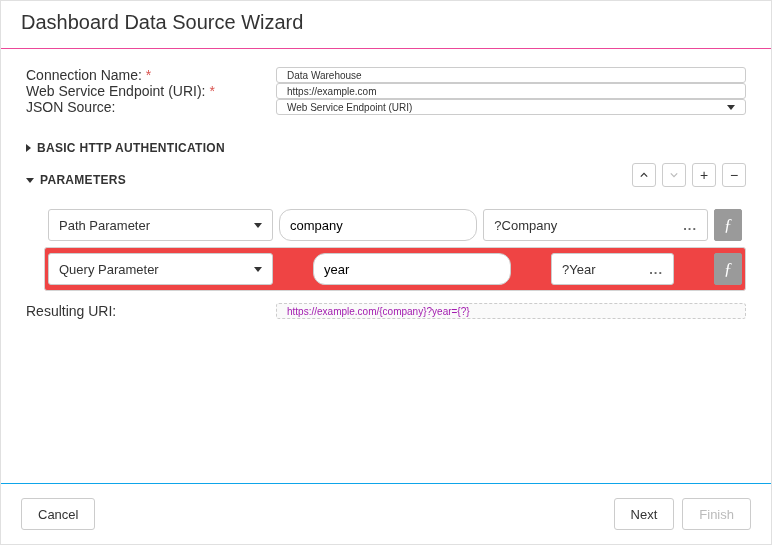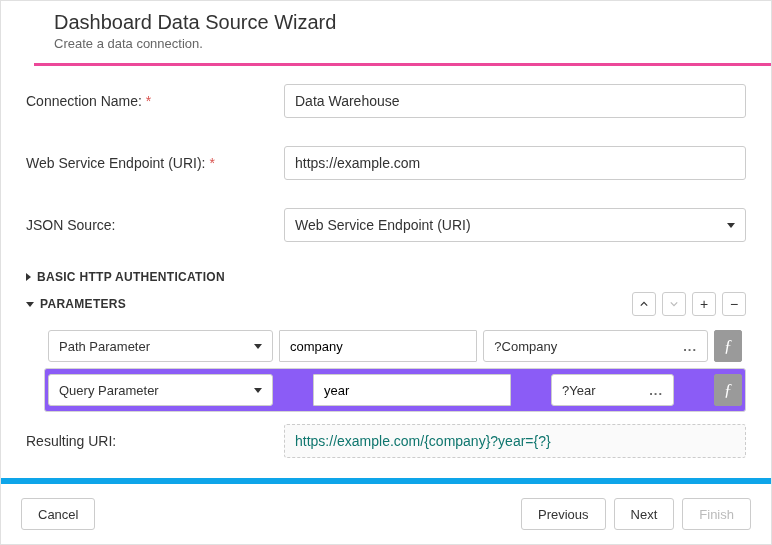--- a/index.html
+++ b/index.html
@@ -14,59 +14,57 @@
     }
     .wizard {
       width: 100%;
       height: 100%;
       display: flex;
       flex-direction: column;
       border: 1px solid #e0e0e0;
     }
     .header {
       padding: 10px 20px 12px 20px;
-      border-bottom: 3px solid #ec4899;
-      margin-left: 33px;
+      border-bottom: 1px solid #ec4899;
     }
     .title {
       font-size: 20px;
       font-weight: 400;
       color: #333;
       margin-bottom: 2px;
     }
     .subtitle {
       font-size: 13px;
       color: #666;
     }
     .body {
       flex: 1;
       padding: 18px 25px 10px 25px;
       overflow-y: auto;
     }
     .form-row {
       display: flex;
-      align-items: center;
-      margin-bottom: 28px;
-      gap: 8px;
+      align-items: flex-start;
+      margin-bottom: 0;
     }
     .form-label {
       width: 250px;
       color: #333;
       font-size: 14px;
     }
     .required {
       color: #d9534f;
     }
     .form-input, .form-select, .readonly-box {
       flex: 1;
-      height: 34px;
+      height: 16px;
       padding: 6px 10px;
       border: 1px solid #ccc;
       border-radius: 3px;
-      font-size: 14px;
+      font-size: 10px;
       color: #333;
       background: #fff;
     }
     .form-select {
       display: flex;
       align-items: center;
       justify-content: space-between;
       cursor: pointer;
     }
     .caret-down {
@@ -95,23 +93,23 @@
       border-left: 5px solid #333;
     }
     .tri-down {
       width: 0; height: 0;
       border-left: 4px solid transparent;
       border-right: 4px solid transparent;
       border-top: 5px solid #333;
     }
     .params-header {
       display: flex;
-      align-items: center;
-      justify-content: space-between;
-      margin: 8px 0 8px 0;
+      align-items: flex-end;
+      justify-content: space-between;
+      margin: 8px 0 16px 0;
       gap: 25px;
     }
     .params-controls {
       display: flex;
       gap: 6px;
     }
     .mini-btn {
       width: 24px;
       height: 24px;
       border: 1px solid #ccc;
@@ -131,21 +129,21 @@
     .mini-btn svg { display: block; }
     .param-rows { margin-left: 18px; margin-bottom: 12px; }
     .param-row {
       display: flex;
       align-items: center;
       gap: 6px;
       padding: 6px 4px;
       border-radius: 3px;
     }
     .param-row.active {
-      background: #8b5cf6;
+      background: #ef4444;
       border: 1px solid #d4d4d4;
       padding: 5px 3px;
       gap: 40px;
     }
     .param-type {
       width: 225px;
       height: 32px;
       border: 1px solid #ccc;
       border-radius: 3px;
       background: #fff;
@@ -153,21 +151,21 @@
       align-items: center;
       justify-content: space-between;
       padding: 4px 10px;
       font-size: 13px;
       cursor: pointer;
     }
     .param-name {
       flex: 1;
       height: 32px;
       border: 1px solid #ccc;
-      border-radius: 1px;
+      border-radius: 12px;
       padding: 0 10px;
       font-size: 13px;
       background: #fff;
     }
     .param-value {
       flex: 1.15;
       height: 32px;
       border: 1px solid #ccc;
       border-radius: 3px;
       padding: 7px 10px;
@@ -193,27 +191,27 @@
       align-items: center;
       justify-content: center;
       color: #fff;
       font-family: serif;
       font-style: italic;
       font-size: 17px;
       cursor: pointer;
     }
     .readonly-box {
       border-style: dashed;
-      color: #0f766e;
+      color: #a21caf;
       background: #fafafa;
       display: flex;
       align-items: center;
     }
     .footer {
-      border-top: 6px solid #0ea5e9;
+      border-top: 1px solid #0ea5e9;
       padding: 14px 20px;
       display: flex;
       justify-content: space-between;
       align-items: center;
     }
     .btn {
       height: 32px;
       padding: 0 16px;
       border: 1px solid #ccc;
       border-radius: 3px;
@@ -231,21 +229,20 @@
       gap: 8px;
     }
     .chev-sm { width:8px; height:8px; }
   </style>
 </head>
 <body>
 
 <div class="wizard">
   <div class="header">
     <div class="title">Dashboard Data Source Wizard</div>
-    <div class="subtitle">Create a data connection.</div>
   </div>
 
   <div class="body">
 
     <div class="form-row">
       <div class="form-label">
         <span>Connection Name:</span>
         <span class="required">*</span>
       </div>
       <input class="form-input" value="Data Warehouse" style="">
@@ -332,18 +329,17 @@
     <div class="form-row">
       <div class="form-label">Resulting URI:</div>
       <div class="readonly-box">https://example.com/{company}?year={?}</div>
     </div>
 
   </div>
 
   <div class="footer">
     <button class="btn">Cancel</button>
     <div class="footer-right">
-      <button class="btn">Previous</button>
       <button class="btn">Next</button>
       <button class="btn disabled">Finish</button>
     </div>
   </div>
 </div>
 
 </body></html>

